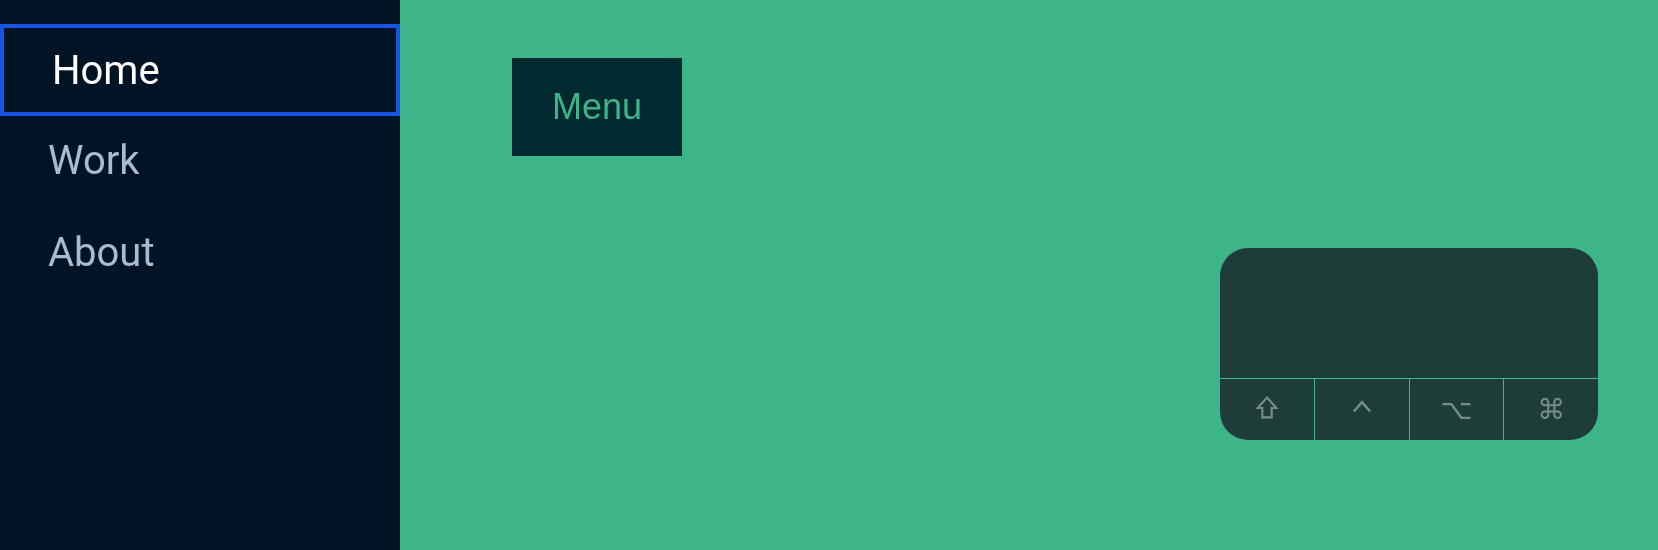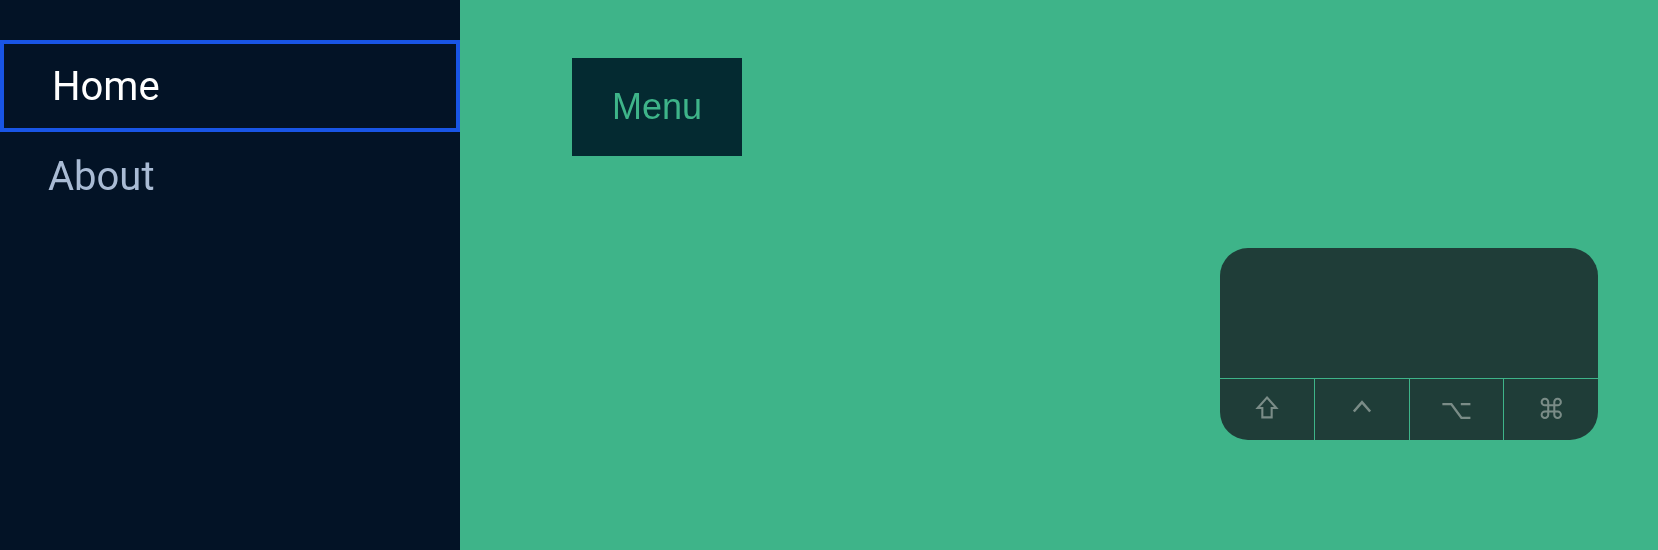--- a/index.html
+++ b/index.html
@@ -9,24 +9,24 @@
     }
     body {
       font-family: -apple-system, BlinkMacSystemFont, "Segoe UI", Roboto, sans-serif;
       width: 1658px;
       height: 550px;
       overflow: hidden;
       background: #3eb489;
       display: flex;
     }
     .sidebar {
-      width: 460px;
+      width: 400px;
       height: 100%;
       background: #031326;
-      padding-top: 42px;
+      padding-top: 26px;
     }
     .sidebar-item {
       height: 92px;
       display: flex;
       align-items: center;
       padding-left: 48px;
       font-size: 40px;
       color: #a9bbd4;
       cursor: pointer;
     }
@@ -99,20 +99,23 @@
     }
   </style>
 </head>
 <body>
 
 <nav class="sidebar">
   <div class="sidebar-item active">
     <span>Home</span>
   </div>
   <div class="sidebar-item">
+    <span>Work</span>
+  </div>
+  <div class="sidebar-item">
     <span>About</span>
   </div>
 </nav>
 
 <main class="main">
   <button class="menu-button">Menu</button>
 
   <div class="keyboard-panel">
     <div class="keyboard-top"></div>
     <div class="keyboard-row">

